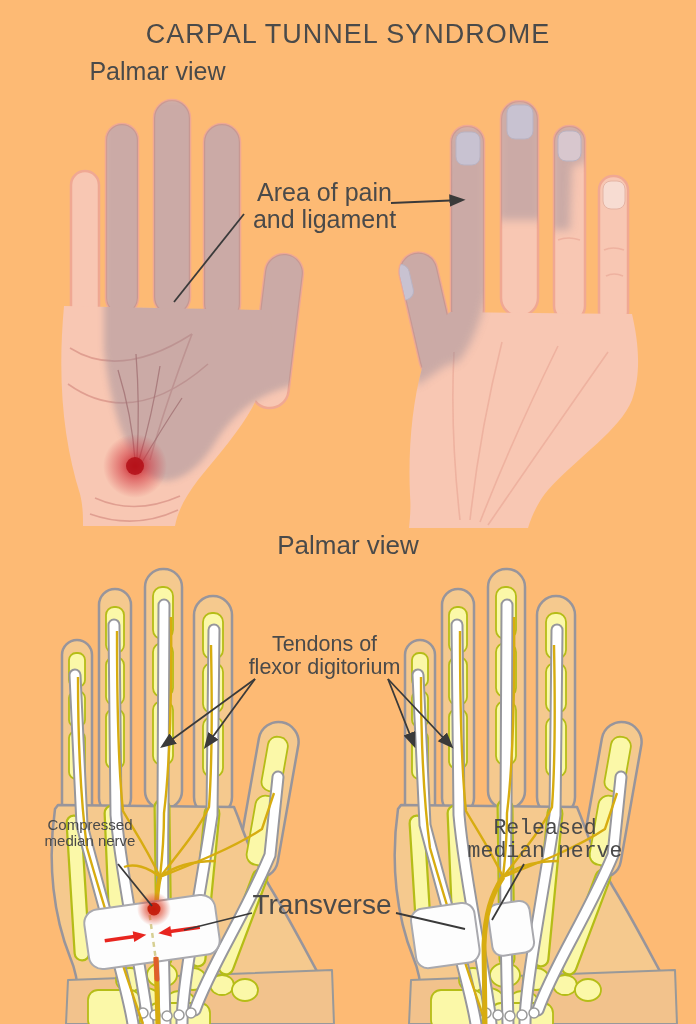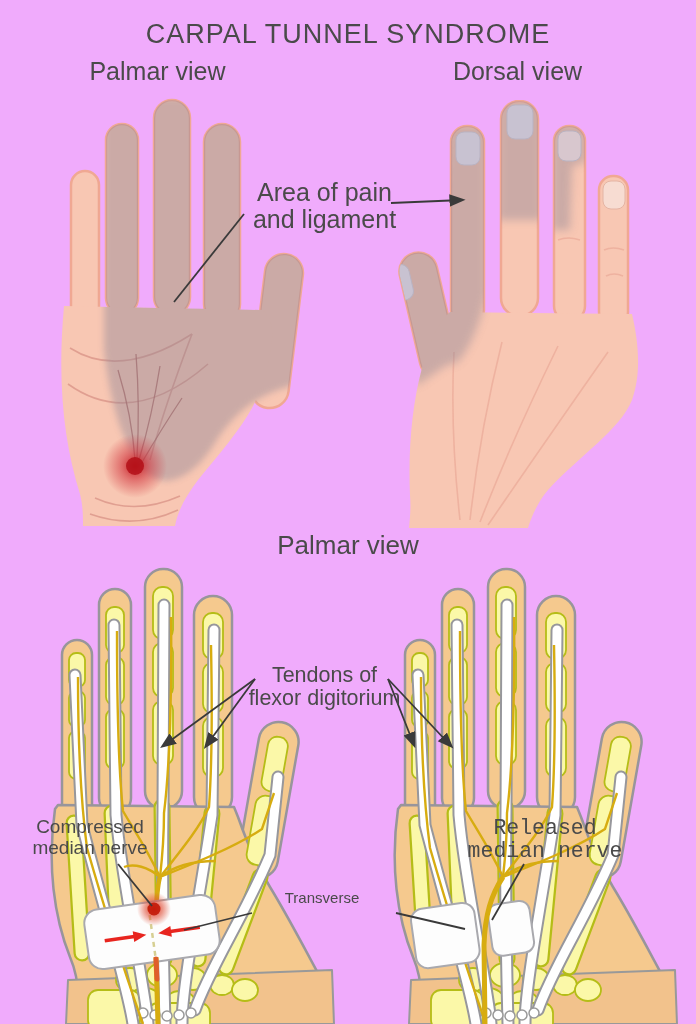--- a/index.html
+++ b/index.html
@@ -1,43 +1,42 @@
 <!DOCTYPE html>
 <html><head>
 <meta charset="utf-8">
 <style>
   html,body{margin:0;padding:0;background:#e9e9e9;}
   #canvas{
     position:relative;width:696px;height:1024px;margin:0 auto;
-    background:#f0abfc;overflow:hidden;
+    background:#fdba74;overflow:hidden;
     font-family:"Liberation Sans","DejaVu Sans",sans-serif;
     color:var(--text,#4a4a4a);
   }
   .lbl{position:absolute;text-align:center;color:var(--text,#4a4a4a);line-height:1.08;z-index:30;}
   #title{left:0;top:20px;width:696px;font-size:27px;letter-spacing:1px;}
   #view-palmar-top{left:60px;top:58px;width:195px;font-size:25px;}
   #view-dorsal-top{left:420px;top:58px;width:195px;font-size:25px;}
   #view-palmar-mid{left:0;top:531px;width:696px;font-size:26px;}
   #lbl-area-pain{left:237px;top:179px;width:175px;font-size:25px;}
-  #lbl-tendons{left:237px;top:633px;width:175px;font-size:21.5px;margin-top:31px;}
-  #lbl-compressed{left:5px;top:817px;width:170px;font-size:19px;}
+  #lbl-tendons{left:237px;top:633px;width:175px;font-size:21.5px;}
+  #lbl-compressed{left:5px;top:817px;width:170px;font-size:15px;}
   #lbl-released{left:460px;top:817px;width:170px;font-size:21.5px;font-family:Liberation Mono, monospace;}
-  #lbl-ligament{left:237px;top:890px;width:170px;font-size:15px;}
+  #lbl-ligament{left:237px;top:890px;width:170px;font-size:28px;}
   svg{display:block;}
   .hand-svg{position:absolute;z-index:10;}
   #annot-lines{position:absolute;left:0;top:0;z-index:20;pointer-events:none;}
 </style>
 </head>
 <body>
 
 <div id="canvas" style="--text: #4a4a4a; --skin-pink: #f8c7b3; --skin-pink-edge: #f0a893; --numb-gray: #8d8495; --pain-red: #c2151c; --skin-tan: #f5c98e; --skin-outline: #98959b; --bone-yellow: #fbf8a8; --bone-outline: #b5bd17; --nerve-gold: #d7ac10; --tendon-outline: #97979c; --ligament-white: #fdfdfd; --arrow-red: #e8251f; --line-dark: #3a3a3a;">
 
   <div class="lbl" id="title">CARPAL TUNNEL SYNDROME</div>
   <div class="lbl" id="view-palmar-top">Palmar view</div>
-  <div class="lbl" id="view-dorsal-top">Dorsal view</div>
   <div class="lbl" id="view-palmar-mid">Palmar view</div>
 
   <div class="lbl" id="lbl-area-pain">
     <span>Area of pain</span><br>
     <span>and ligament</span>
   </div>
   <div class="lbl" id="lbl-tendons">
     <span>Tendons of</span><br>
     <span>flexor digitorium</span>
   </div>

